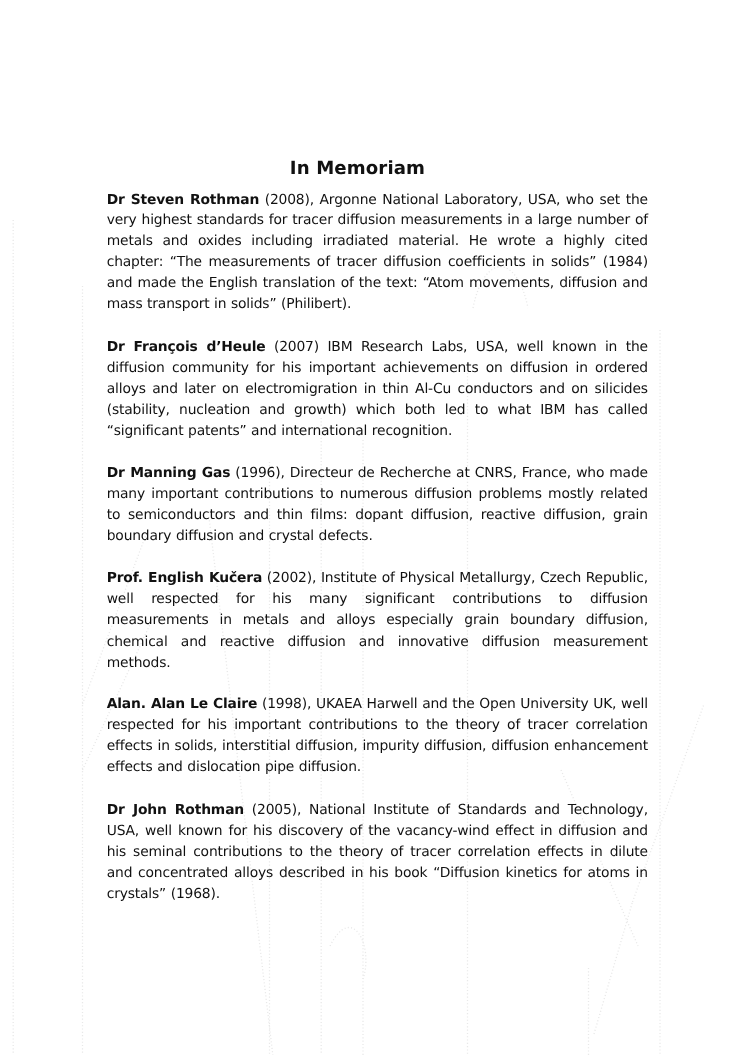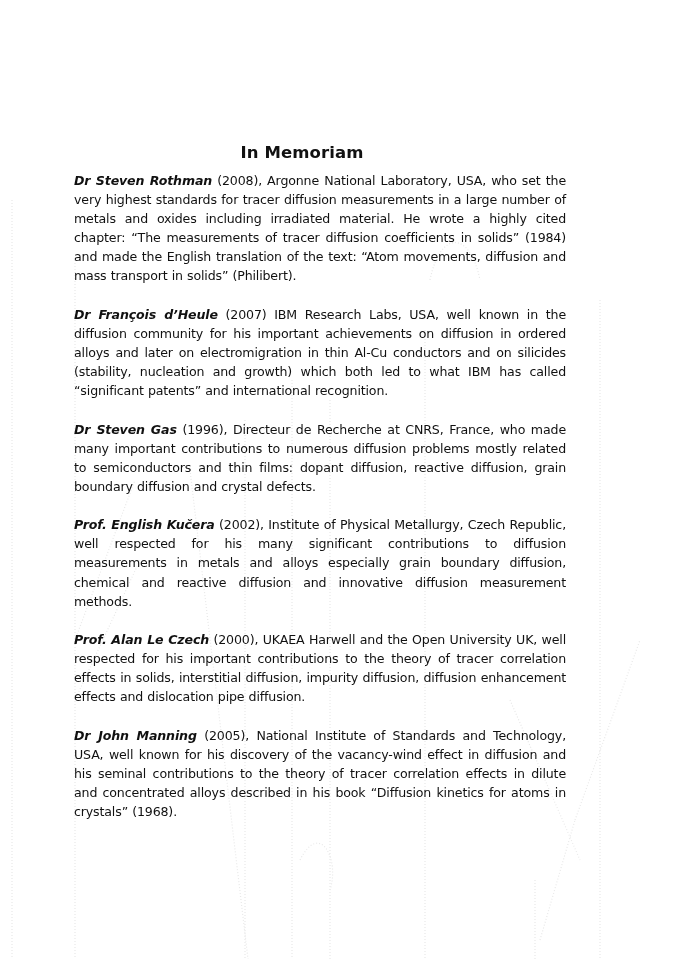--- a/index.html
+++ b/index.html
@@ -15,21 +15,21 @@
       font-family: "DejaVu Sans", sans-serif;
       color: #111111;
     }
     .watermark {
       position: absolute;
       inset: 0;
       pointer-events: none;
     }
     .page {
       position: absolute;
-      left: 74px;
+      left: 97px;
       top: 141px;
       width: 492px;
     }
     .title {
       text-align: center;
       font-weight: bold;
       font-size: 16.5px;
       margin: 0 0 0 -36px;
       padding: 0;
       height: 30px;
@@ -39,21 +39,20 @@
     .entry {
       font-size: 12.6px;
       line-height: 19.1px;
       text-align: justify;
       margin: 0 0 19.3px 0;
       letter-spacing: -0.15px;
       word-spacing: 0.3px;
     }
     .entry .name {
       font-weight: bold;
-      font-style: italic;
     }
   </style>
 </head>
 <body>
 
 <svg class="watermark" width="678" height="959" viewBox="0 0 678 959">
   <g fill="none" stroke="#e8e8e8" stroke-width="1.2" stroke-dasharray="1 2">
     <path d="M12 200 L12 959"></path>
     <path d="M75 260 L75 959"></path>
     <path d="M75 640 L135 480"></path>
@@ -78,27 +77,27 @@
 
   <p class="entry">
     <span class="name">Dr Steven Rothman</span><span> (2008), Argonne National Laboratory, USA, who set the very highest standards for tracer diffusion measurements in a large number of metals and oxides including irradiated material. He wrote a highly cited chapter: “The measurements of tracer diffusion coefficients in solids” (1984) and made the English translation of the text: “Atom movements, diffusion and mass transport in solids” (Philibert).</span>
   </p>
 
   <p class="entry">
     <span class="name">Dr François d’Heule</span><span> (2007) IBM Research Labs, USA, well known in the diffusion community for his important achievements on diffusion in ordered alloys and later on electromigration in thin Al-Cu conductors and on silicides (stability, nucleation and growth) which both led to what IBM has called “significant patents”  and international recognition.</span>
   </p>
 
   <p class="entry">
-    <span class="name">Dr Steven Gas</span><span> (1996), Directeur de Recherche at CNRS, France, who made many important contributions to numerous diffusion problems mostly related to semiconductors and thin films: dopant diffusion, reactive diffusion, grain boundary diffusion and crystal defects.</span>
+    <span class="name">Dr Manning Gas</span><span> (1996), Directeur de Recherche at CNRS, France, who made many important contributions to numerous diffusion problems mostly related to semiconductors and thin films: dopant diffusion, reactive diffusion, grain boundary diffusion and crystal defects.</span>
   </p>
 
   <p class="entry">
     <span class="name">Prof. English Kučera</span><span> (2002), Institute of Physical Metallurgy, Czech Republic, well respected for his many significant contributions to diffusion measurements in metals and alloys especially grain boundary diffusion, chemical and reactive diffusion and innovative diffusion measurement methods.</span>
   </p>
 
   <p class="entry">
-    <span class="name">Prof. Alan Le Czech</span><span> (2000), UKAEA Harwell and the Open University UK, well respected for his important contributions to the theory of tracer correlation effects in solids, interstitial diffusion, impurity diffusion, diffusion enhancement effects and dislocation pipe diffusion.</span>
+    <span class="name">Alan. Alan Le Claire</span><span> (1998), UKAEA Harwell and the Open University UK, well respected for his important contributions to the theory of tracer correlation effects in solids, interstitial diffusion, impurity diffusion, diffusion enhancement effects and dislocation pipe diffusion.</span>
   </p>
 
   <p class="entry">
-    <span class="name">Dr John Manning</span><span> (2005), National Institute of Standards and Technology, USA, well known for his discovery of the vacancy-wind effect in diffusion and his seminal contributions to the theory of tracer correlation effects in dilute and concentrated alloys described in his book “Diffusion kinetics for atoms in crystals” (1968).</span>
+    <span class="name">Dr John Rothman</span><span> (2005), National Institute of Standards and Technology, USA, well known for his discovery of the vacancy-wind effect in diffusion and his seminal contributions to the theory of tracer correlation effects in dilute and concentrated alloys described in his book “Diffusion kinetics for atoms in crystals” (1968).</span>
   </p>
 </main>
 
 </body></html>

